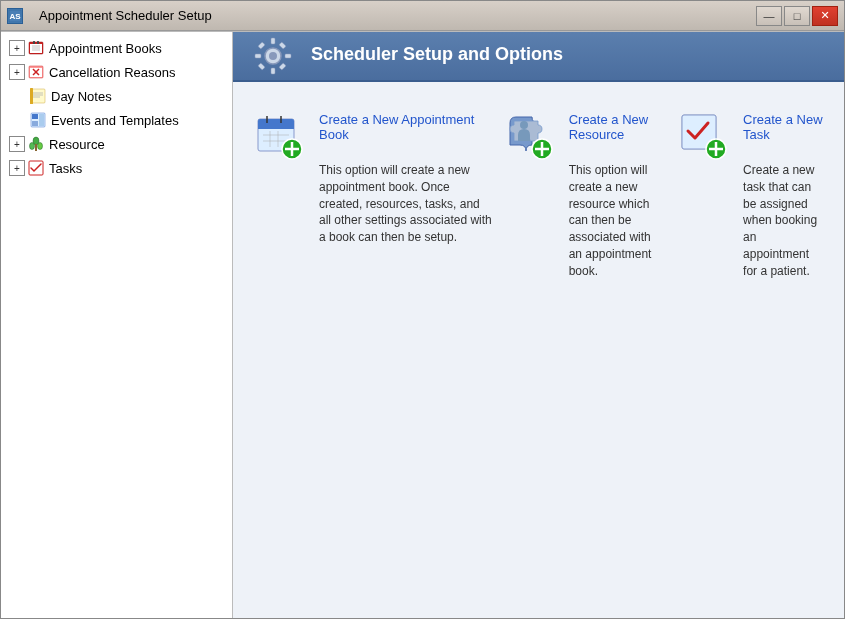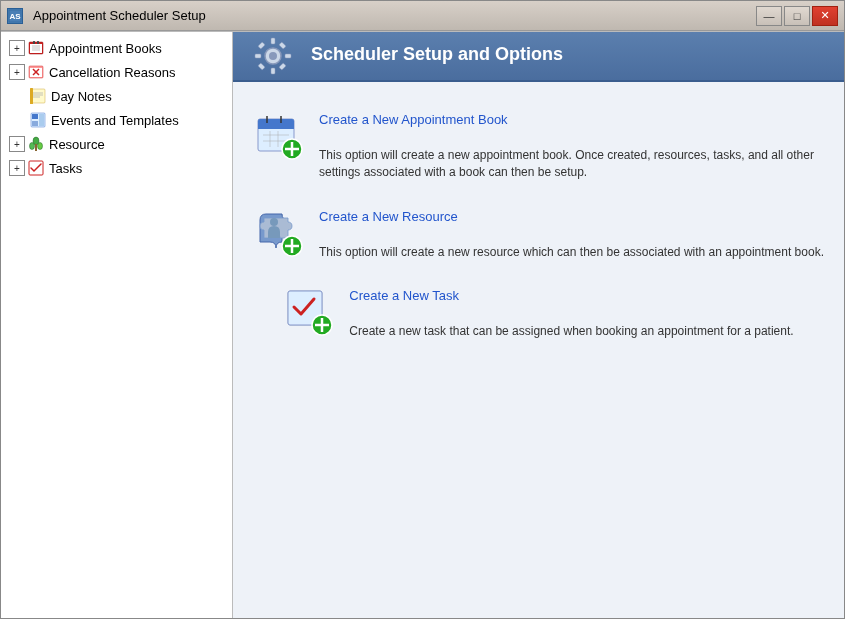--- a/index.html
+++ b/index.html
@@ -27,21 +27,21 @@
       height: 30px;
       display: flex;
       align-items: center;
       justify-content: space-between;
       padding: 0 6px;
       border-bottom: 1px solid #999;
     }
     .titlebar-left {
       display: flex;
       align-items: center;
-      gap: 10px;
+      gap: 16px;
     }
     .titlebar-icon {
       width: 16px;
       height: 16px;
       background: #4a7fb5;
       border: 1px solid #2a5f95;
       display: flex;
       align-items: center;
       justify-content: center;
       font-size: 9px;
@@ -159,25 +159,23 @@
       margin-bottom: 4px;
     }
     .header-subtitle {
       font-size: 12px;
       color: #d0dff0;
     }
     .actions-area {
       flex: 1;
       padding: 20px 20px;
       display: flex;
-      flex-direction: column;
       gap: 10px;
       background: #eef2f8;
       overflow-y: auto;
-      align-items: center;
     }
     .action-item {
       display: flex;
       align-items: flex-start;
       gap: 14px;
       padding: 8px 0;
     }
     .action-icon {
       width: 52px;
       height: 52px;

